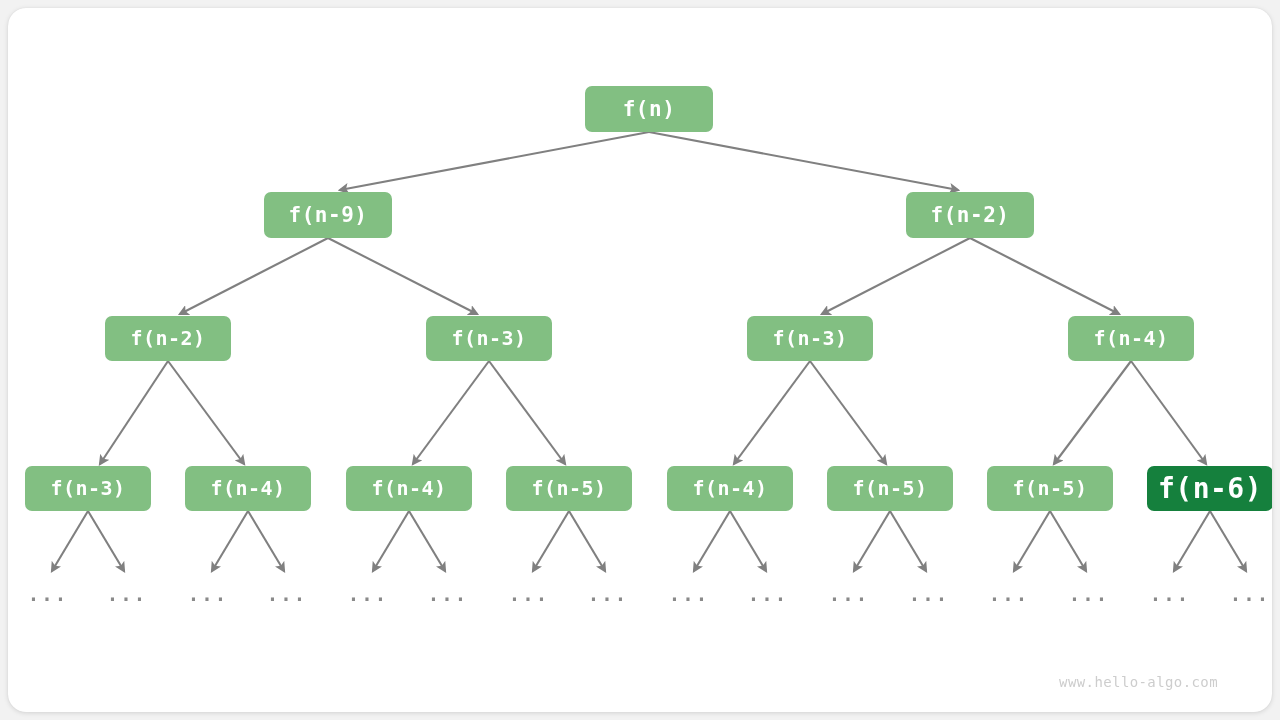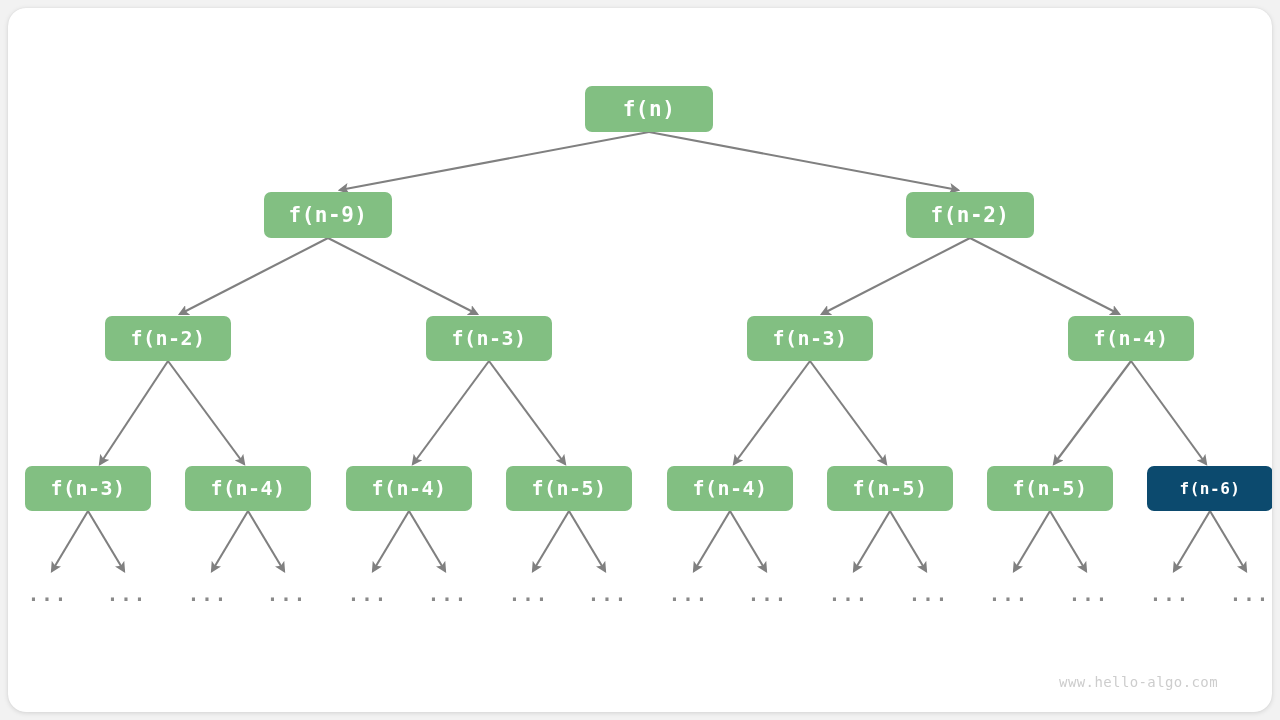--- a/index.html
+++ b/index.html
@@ -153,21 +153,21 @@
         </div>
         <div class="node" style="left: 659px; top: 457.5px; width: 126px; height: 45px; font-size: 20px; background: rgb(130, 191, 130); color: rgb(255, 255, 255);">
           <span>f(n-4)</span>
         </div>
         <div class="node" style="left: 819px; top: 457.5px; width: 126px; height: 45px; font-size: 20px; background: rgb(130, 191, 130); color: rgb(255, 255, 255);">
           <span>f(n-5)</span>
         </div>
         <div class="node" style="left: 979px; top: 457.5px; width: 126px; height: 45px; font-size: 20px; background: rgb(130, 191, 130); color: rgb(255, 255, 255);">
           <span>f(n-5)</span>
         </div>
-        <div class="node" style="left: 1139px; top: 457.5px; width: 126px; height: 45px; font-size: 16px; background: #0c4a6e; color: rgb(255, 255, 255);">
+        <div class="node" style="left: 1139px; top: 457.5px; width: 126px; height: 45px; font-size: 28px; background: #15803d; color: rgb(255, 255, 255);">
           <span>f(n-6)</span>
         </div>
       </div>
     <div id="ellipsis-layer">
         <div class="ellipsis" style="left: 40px; top: 586px; color: rgb(138, 138, 138);">...</div>
         <div class="ellipsis" style="left: 119px; top: 586px; color: rgb(138, 138, 138);">...</div>
         <div class="ellipsis" style="left: 200px; top: 586px; color: rgb(138, 138, 138);">...</div>
         <div class="ellipsis" style="left: 279px; top: 586px; color: rgb(138, 138, 138);">...</div>
         <div class="ellipsis" style="left: 360px; top: 586px; color: rgb(138, 138, 138);">...</div>
         <div class="ellipsis" style="left: 440px; top: 586px; color: rgb(138, 138, 138);">...</div>

